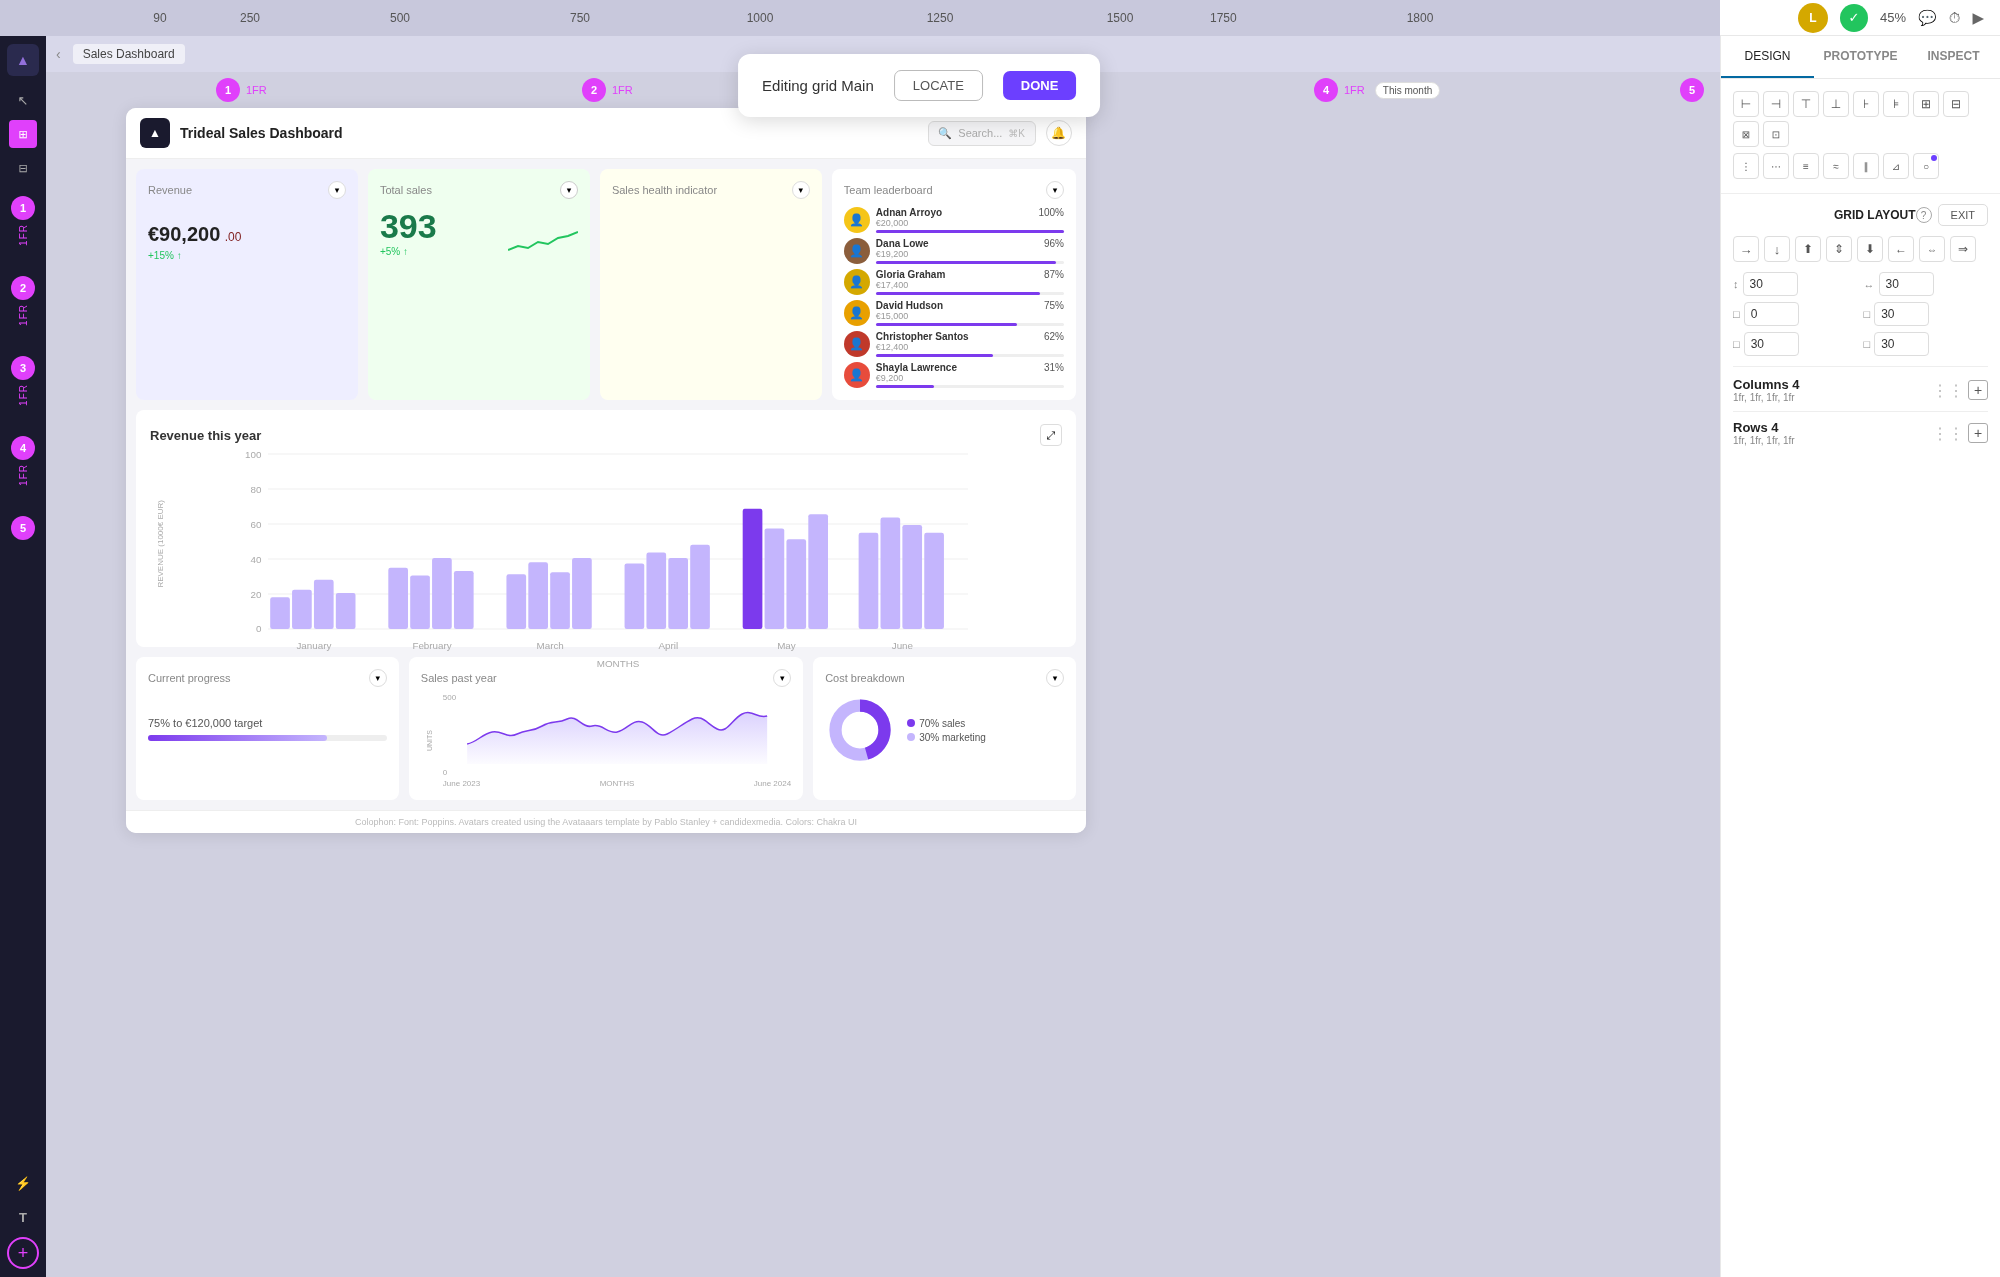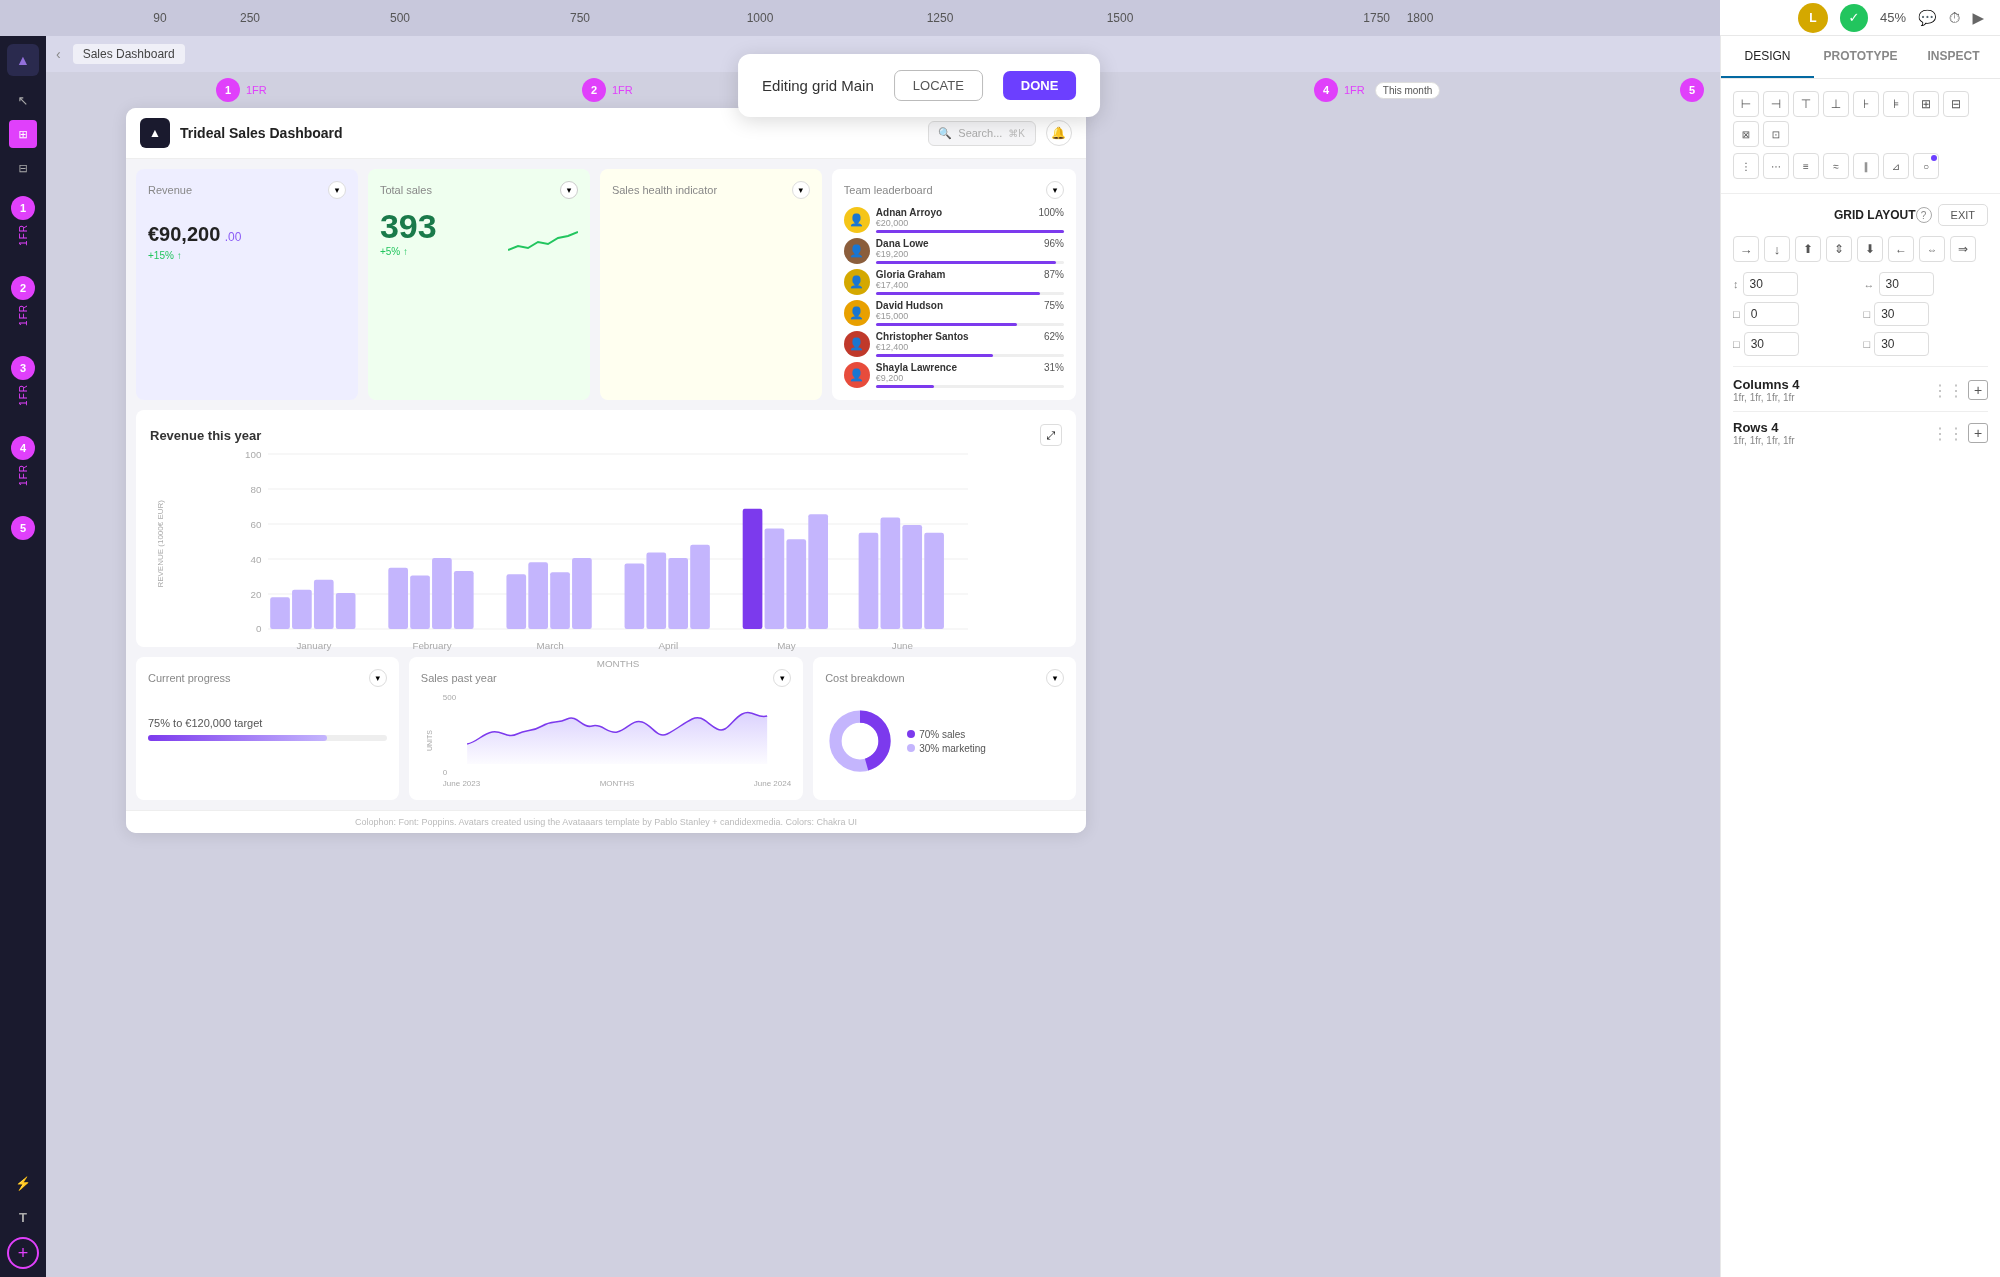--- a/index.html
+++ b/index.html
@@ -23,21 +23,21 @@
       <span style="font-size:15px;color:#666;cursor:pointer;">▶</span>
     </div>
     <div style="flex:1; display:flex;">
       <span style="min-width:60px;text-align:center;font-size:12px;color:#555;">90</span>
       <span style="min-width:120px;text-align:center;font-size:12px;color:#555;">250</span>
       <span style="min-width:180px;text-align:center;font-size:12px;color:#555;">500</span>
       <span style="min-width:180px;text-align:center;font-size:12px;color:#555;">750</span>
       <span style="min-width:180px;text-align:center;font-size:12px;color:#555;">1000</span>
       <span style="min-width:180px;text-align:center;font-size:12px;color:#555;">1250</span>
       <span style="min-width:180px;text-align:center;font-size:12px;color:#555;">1500</span>
-      <span style="min-width:180px;text-align:right;font-size:12px;color:#555;">1750</span>
+      <span style="min-width:180px;text-align:left;font-size:12px;color:#555;">1750</span>
       <span style="min-width:60px;text-align:center;font-size:12px;color:#555;">1800</span>
     </div>
   </div>
 
   <div style="display:flex; flex:1; overflow:hidden;">
 
     <div style="width:46px;background:#1a1a2e;display:flex;flex-direction:column;align-items:center;padding:8px 0;gap:6px;z-index:5;">
       <div style="width:32px;height:32px;background:#2a2a4e;border-radius:6px;display:flex;align-items:center;justify-content:center;color:#9370db;font-size:14px;font-weight:bold;margin-bottom:4px;">▲</div>
       <div style="width:28px;height:28px;border-radius:4px;display:flex;align-items:center;justify-content:center;color:#aaa;font-size:13px;">↖</div>
       <div style="width:28px;height:28px;border-radius:4px;background:#e040fb;display:flex;align-items:center;justify-content:center;color:white;font-size:11px;">⊞</div>
@@ -124,21 +124,21 @@
 
           <div style="display:grid;grid-template-columns:1fr 1fr 1fr 1.1fr;gap:10px;">
 
             <div style="background:#eeeeff;border-radius:8px;padding:12px;position:relative;">
               <div style="display:flex;justify-content:space-between;align-items:center;">
                 <span style="font-size:11px;color:#888;">Revenue</span>
                 <div style="width:18px;height:18px;border-radius:50%;border:1px solid #ddd;background:white;display:flex;align-items:center;justify-content:center;font-size:9px;cursor:pointer;">▾</div>
               </div>
               <div style="margin-top:24px;">
                 <span style="font-size:20px;font-weight:700;color:#222;">€90,200</span>
-                <span style="font-size:12px;color:#8b5cf6;">.00</span>
+                <span style="font-size:12px;color:#7f1d1d;">.00</span>
               </div>
               <div style="font-size:10px;color:#22c55e;margin-top:4px;">+15% ↑</div>
             </div>
 
             <div style="background:#efffef;border-radius:8px;padding:12px;position:relative;">
               <div style="display:flex;justify-content:space-between;align-items:center;">
                 <span style="font-size:11px;color:#888;">Total sales</span>
                 <div style="width:18px;height:18px;border-radius:50%;border:1px solid #ccc;background:white;display:flex;align-items:center;justify-content:center;font-size:9px;cursor:pointer;">▾</div>
               </div>
               <div style="display:flex;align-items:flex-end;justify-content:space-between;margin-top:8px;">
@@ -357,21 +357,21 @@
                   <div style="display:flex;justify-content:space-between;margin-top:2px;">
                     <span style="font-size:8px;color:#aaa;">June 2023</span>
                     <span style="font-size:8px;color:#aaa;">MONTHS</span>
                     <span style="font-size:8px;color:#aaa;">June 2024</span>
                   </div>
                 </div>
               </div>
             </div>
 
             <div style="background:white;border-radius:8px;padding:12px;">
-              <div style="display:flex;justify-content:space-between;align-items:center;margin-bottom:19px;">
+              <div style="display:flex;justify-content:space-between;align-items:center;margin-bottom:8px;">
                 <span style="font-size:11px;color:#888;">Cost breakdown</span>
                 <div style="width:18px;height:18px;border-radius:50%;border:1px solid #ddd;display:flex;align-items:center;justify-content:center;font-size:9px;cursor:pointer;">▾</div>
               </div>
               <div style="display:flex;align-items:center;gap:12px;">
 
                 <svg viewBox="0 0 80 80" width="70" height="70">
                   <circle cx="40" cy="40" r="28" fill="none" stroke="#c4b5fd" stroke-width="14"></circle>
                   <circle cx="40" cy="40" r="28" fill="none" stroke="#7c3aed" stroke-width="14" stroke-dasharray="123.7 175.9" stroke-dashoffset="44" transform="rotate(-90 40 40)"></circle>
                 </svg>
                 <div>

